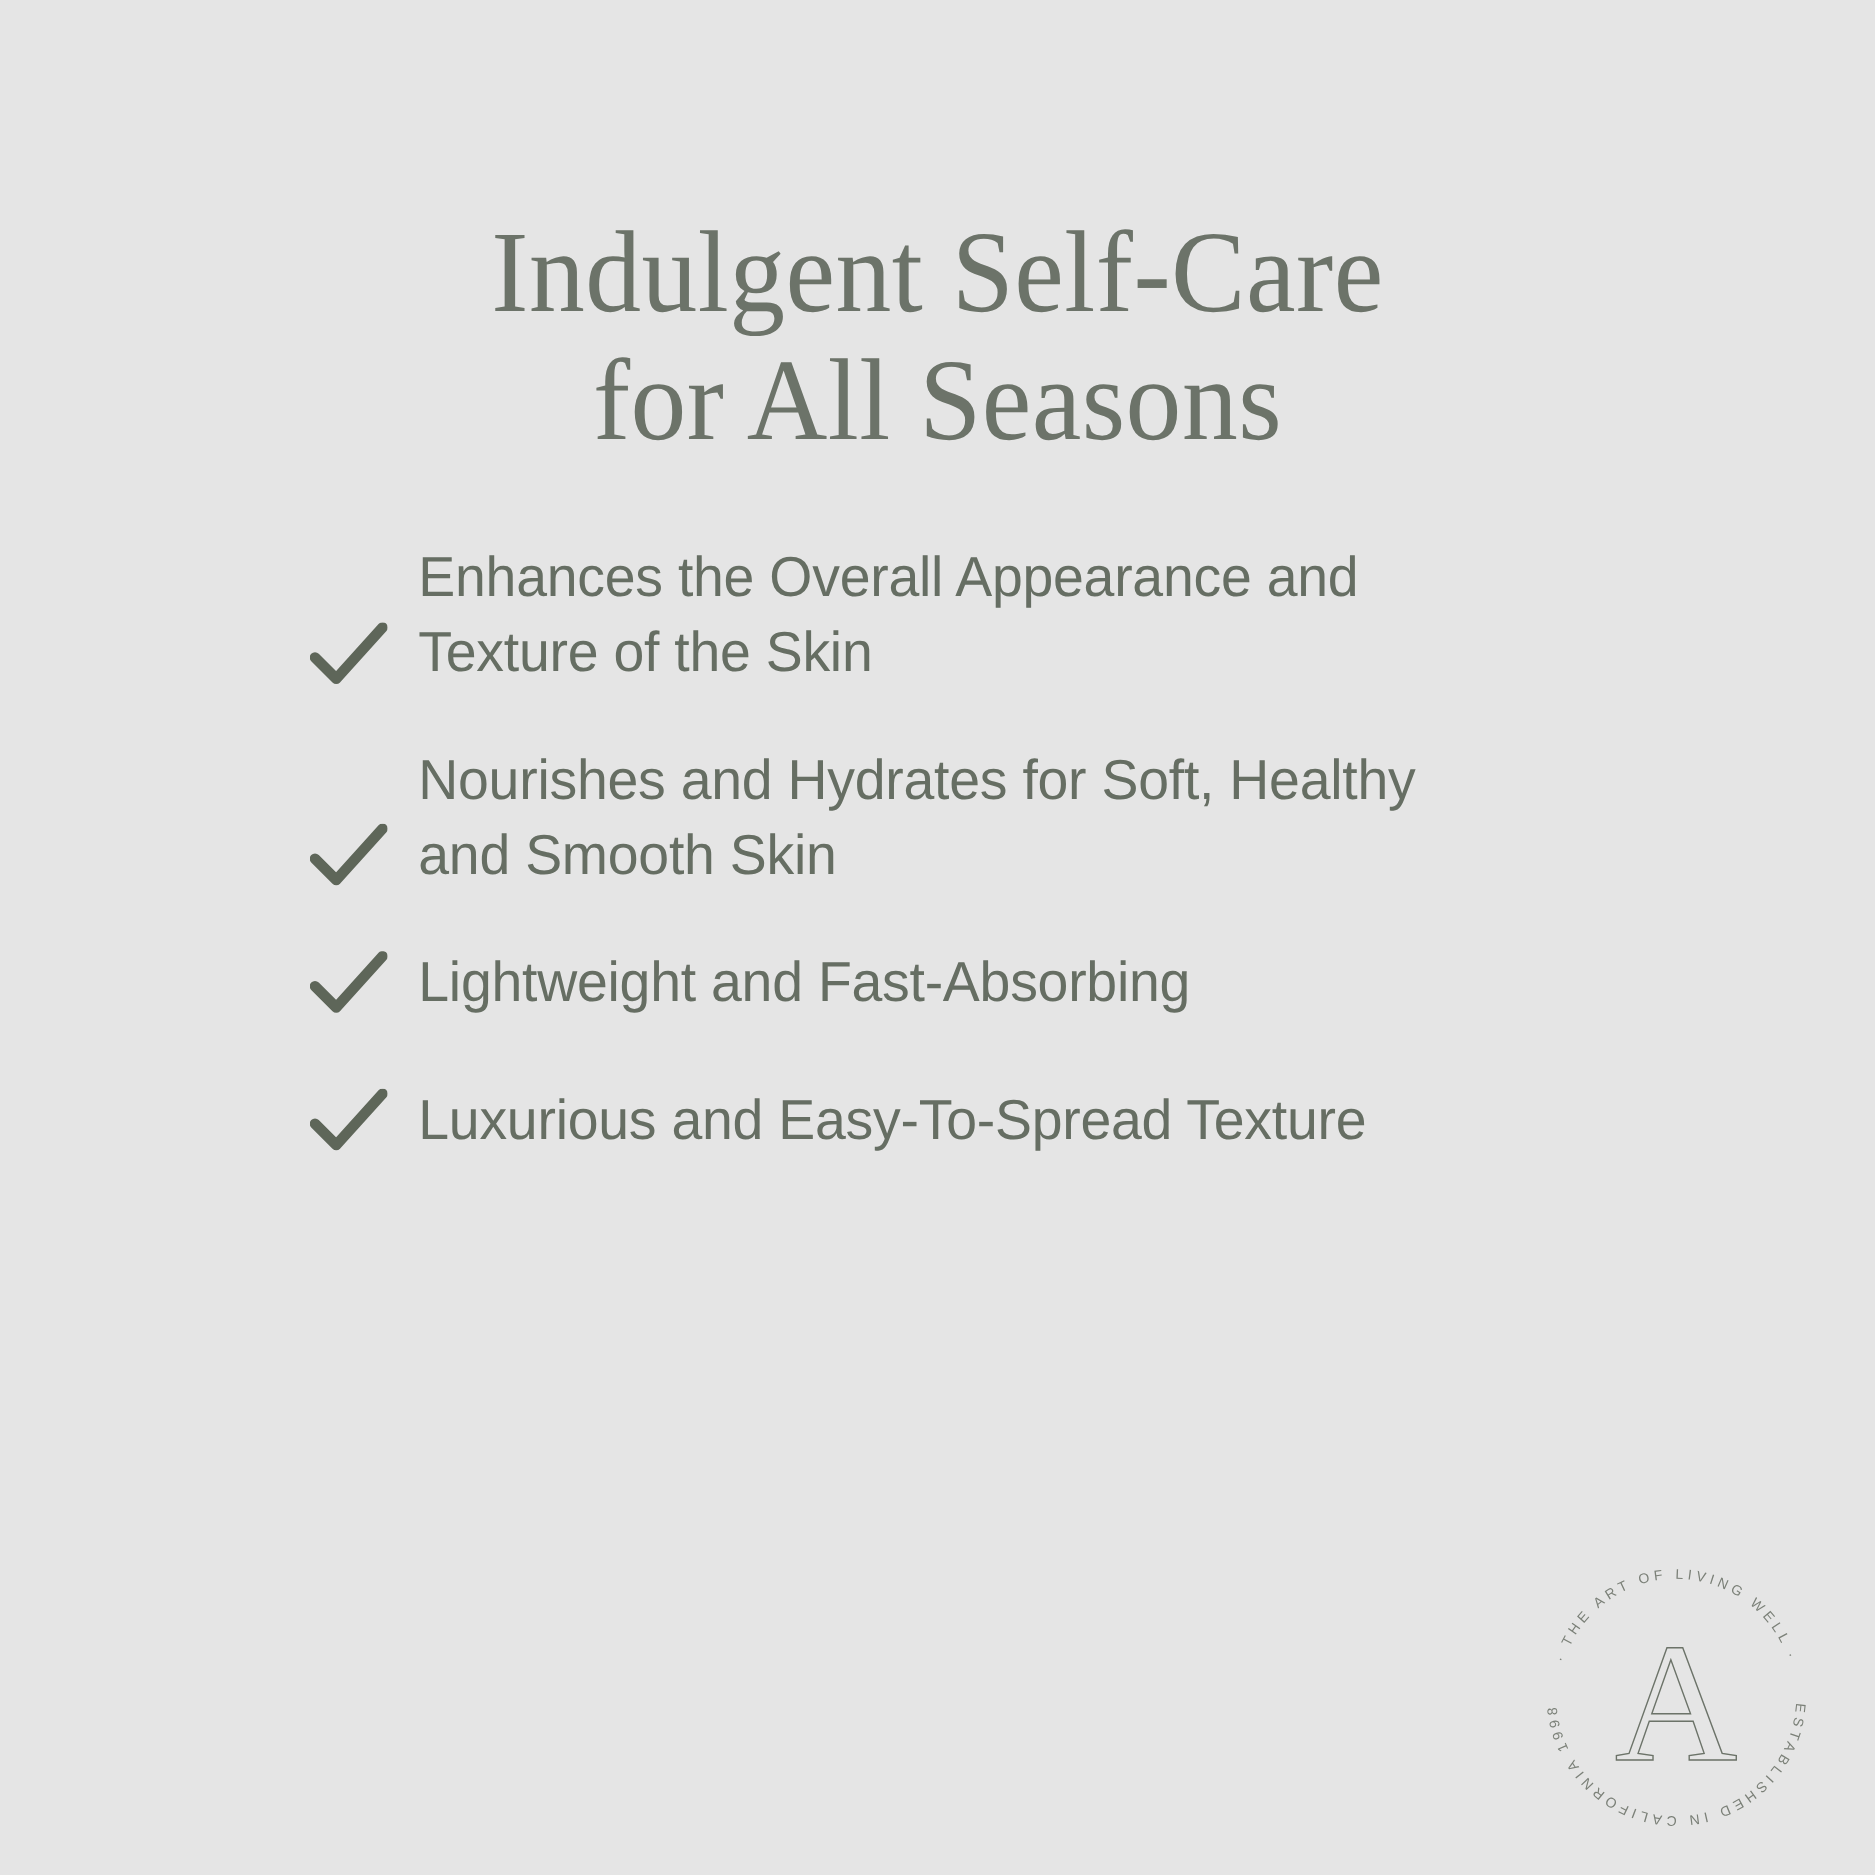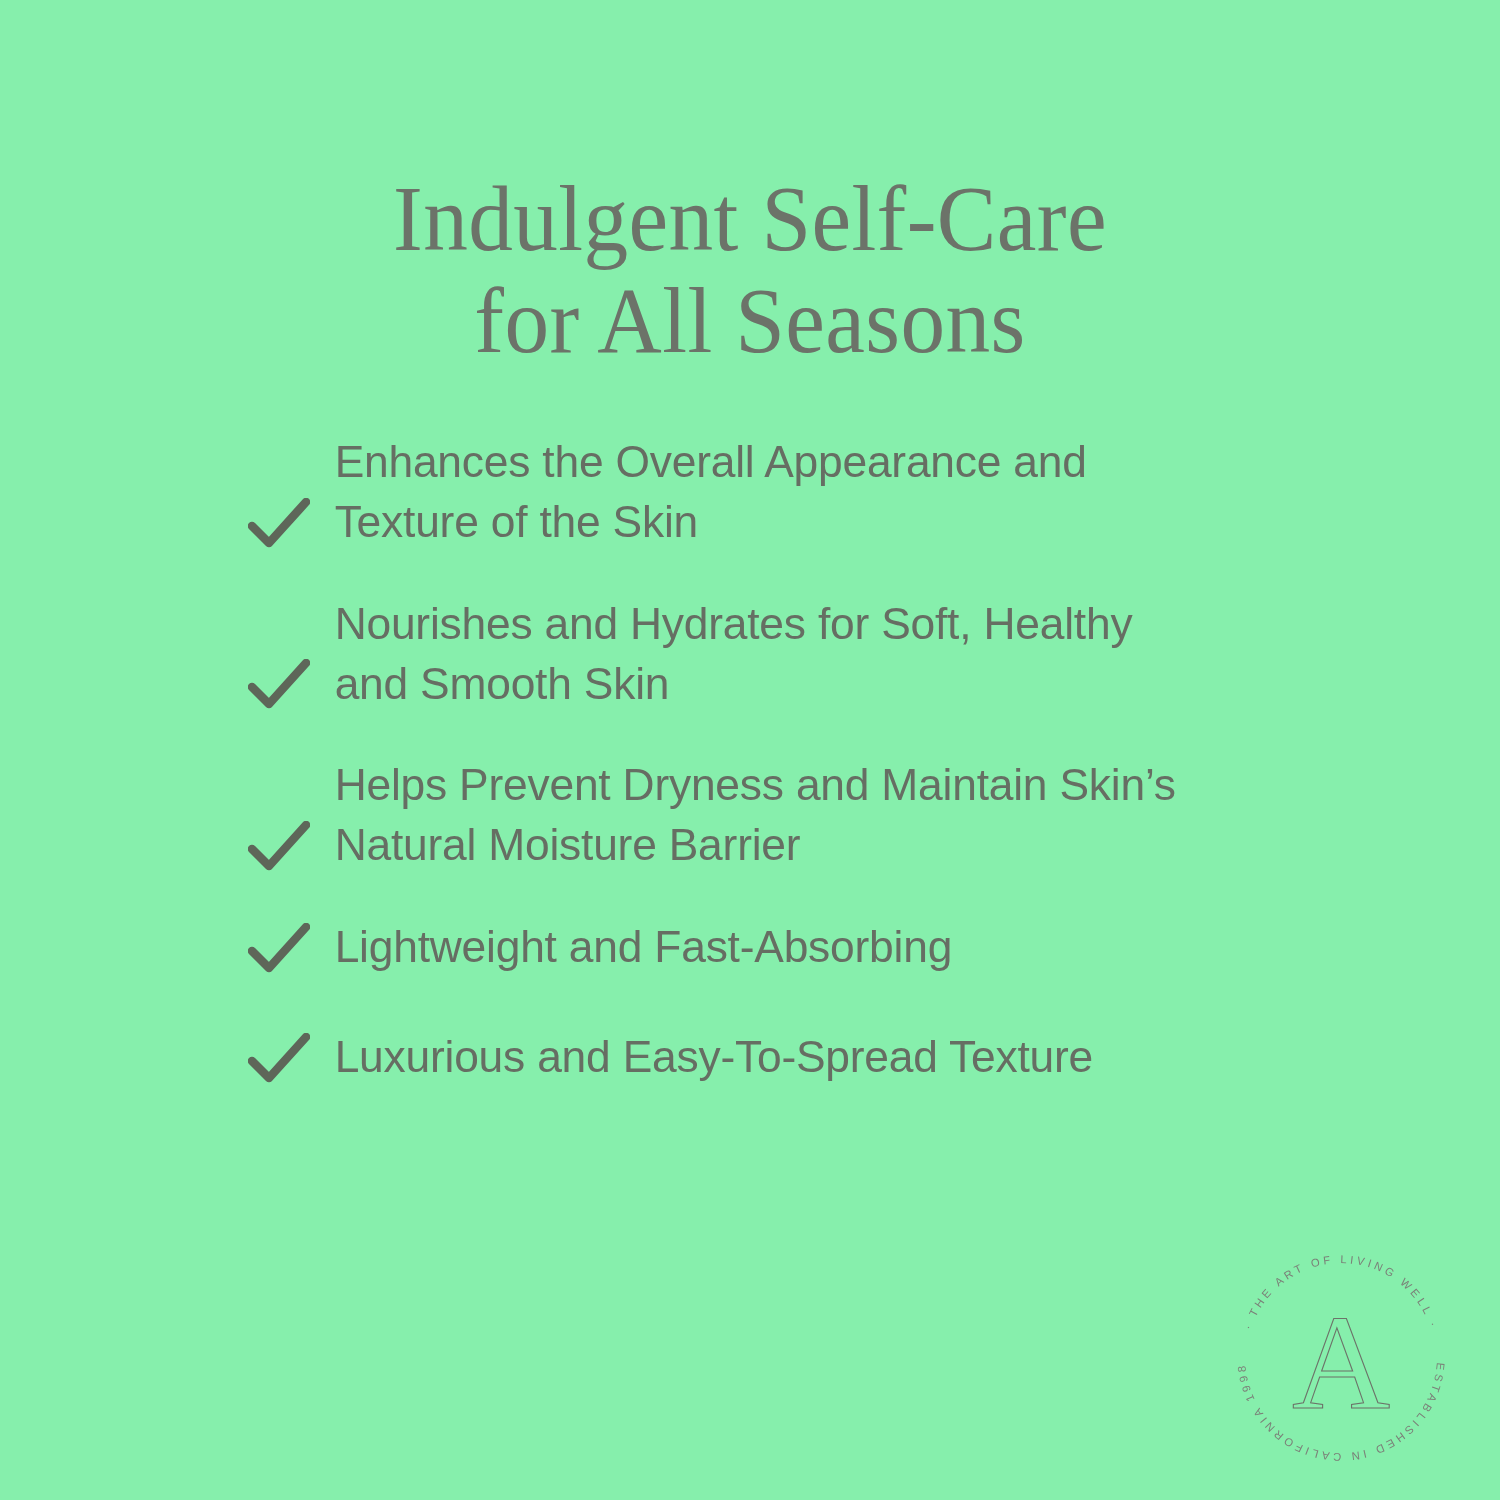--- a/index.html
+++ b/index.html
@@ -12,21 +12,21 @@
     background: #fdfdeb;
     font-family: "Liberation Sans", sans-serif;
     overflow: hidden;
     position: relative;
   }
 
   .canvas {
     position: relative;
     width: 1500px;
     height: 1500px;
-    background: #86efac;
+    background: #e5e5e5;
     box-sizing: border-box;
   }
 
   
   .title-block {
     position: absolute;
     top: 168px;
     left: 0;
     width: 1500px;
     text-align: center;
@@ -122,26 +122,20 @@
       <div class="benefit-text">Enhances the Overall Appearance and Texture of the Skin</div>
     </div>
 
     <div class="benefit-row">
       <svg class="check-icon" viewBox="0 0 62 54" aria-hidden="true">
         <path d="M4 28 L21 45 L58 4" fill="none" stroke="#5e6659" stroke-width="8.5" stroke-linecap="round" stroke-linejoin="round"></path>
       </svg>
       <div class="benefit-text">Nourishes and Hydrates for Soft, Healthy and Smooth Skin</div>
     </div>
 
-    <div class="benefit-row">
-      <svg class="check-icon" viewBox="0 0 62 54" aria-hidden="true">
-        <path d="M4 28 L21 45 L58 4" fill="none" stroke="#5e6659" stroke-width="8.5" stroke-linecap="round" stroke-linejoin="round"></path>
-      </svg>
-      <div class="benefit-text">Helps Prevent Dryness and Maintain Skin’s Natural Moisture Barrier</div>
-    </div>
 
 
     <div class="benefit-row tight">
       <svg class="check-icon" viewBox="0 0 62 54" aria-hidden="true">
         <path d="M4 28 L21 45 L58 4" fill="none" stroke="#5e6659" stroke-width="8.5" stroke-linecap="round" stroke-linejoin="round"></path>
       </svg>
       <div class="benefit-text">Lightweight and Fast-Absorbing</div>
     </div>
 
     <div class="benefit-row">

